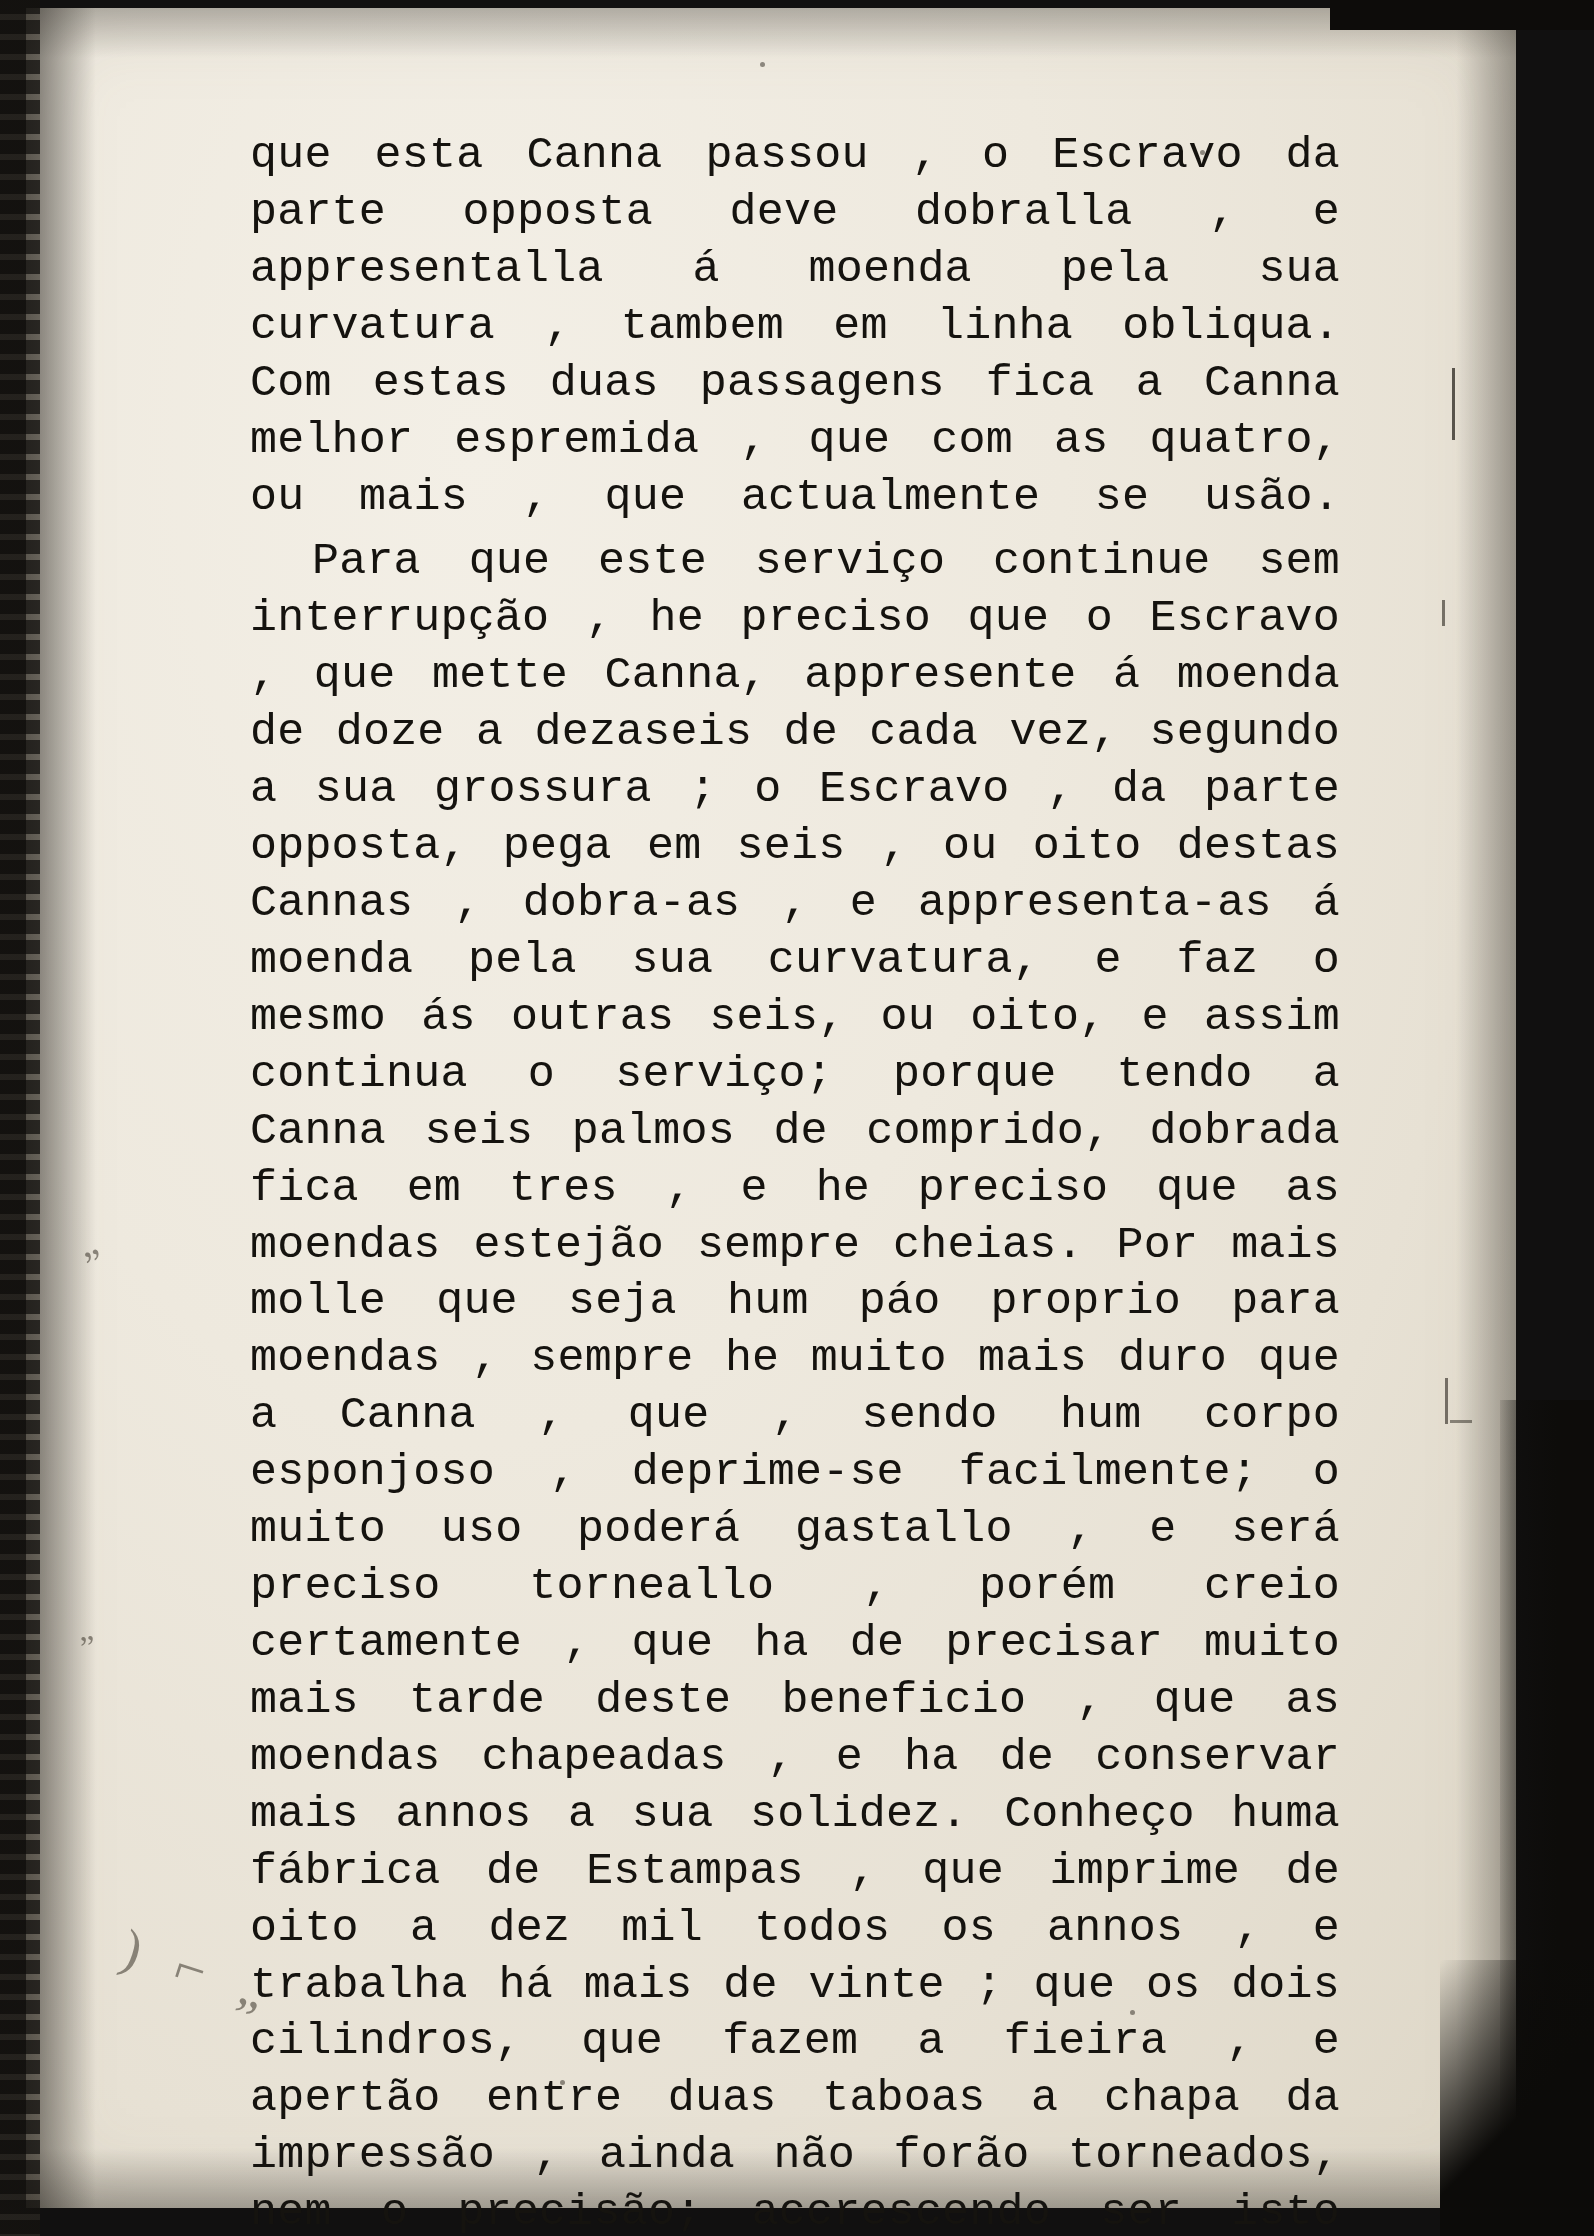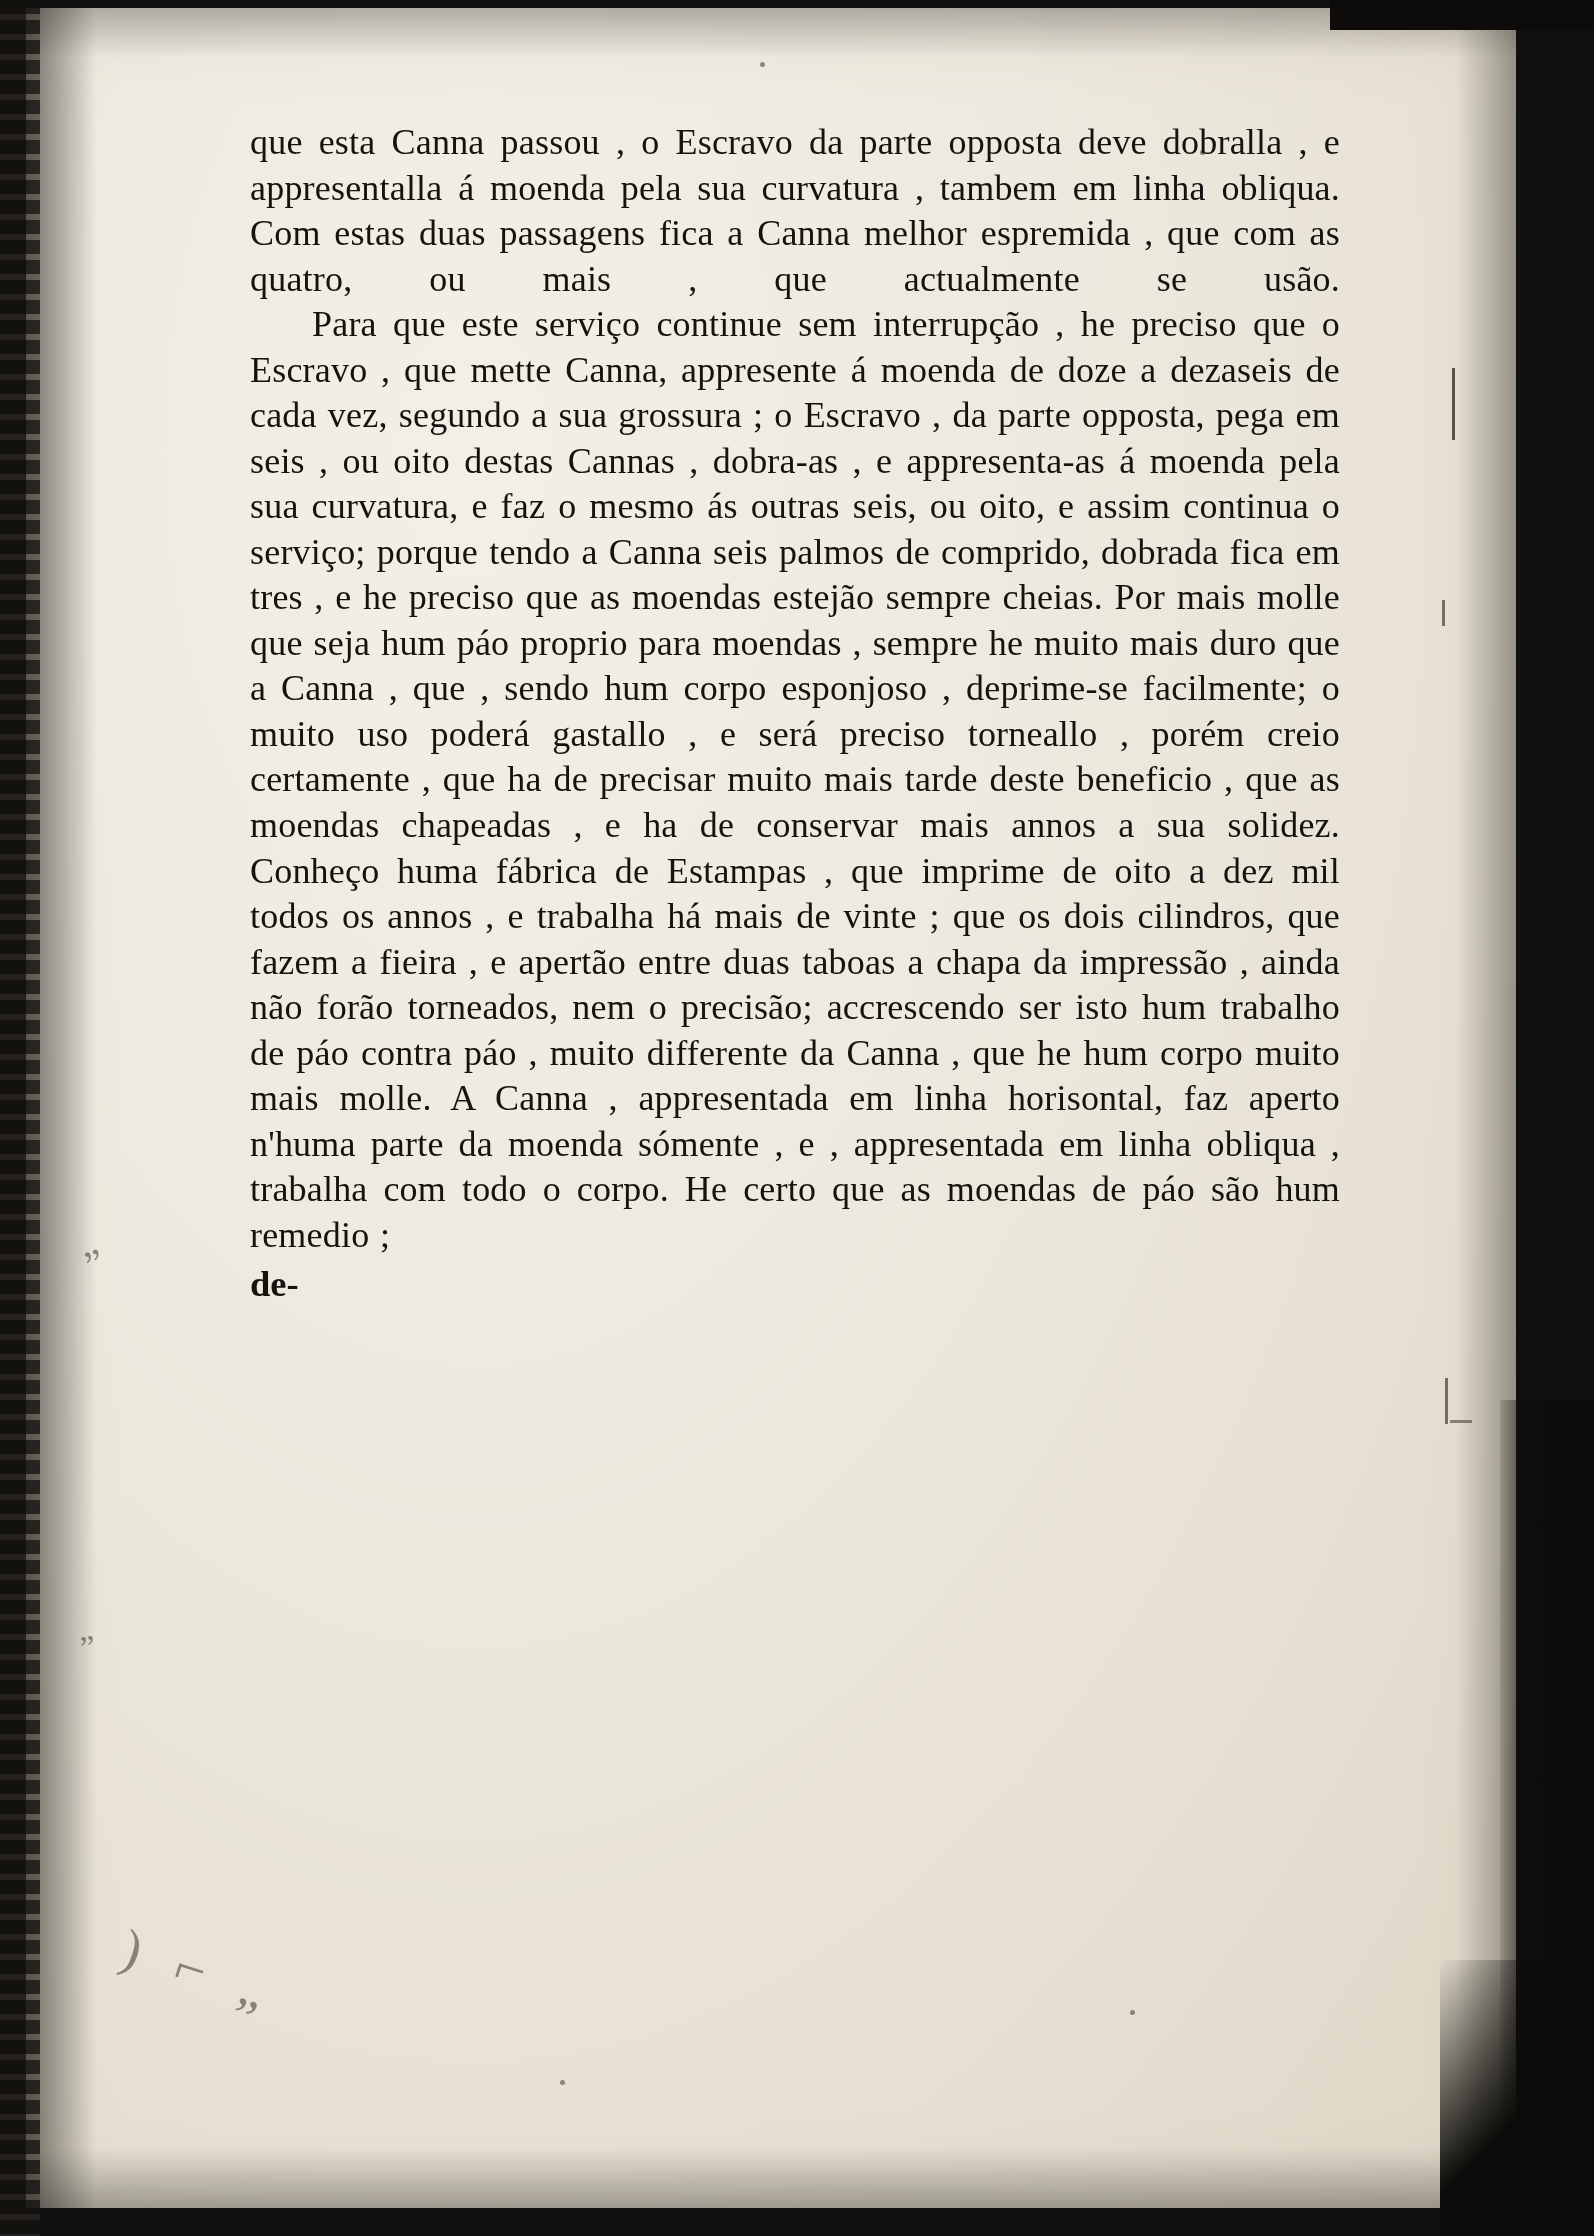--- a/index.html
+++ b/index.html
@@ -86,29 +86,29 @@
   }
   .running-head {
     font-size: 31px;
     letter-spacing: 2.5px;
     color: #14120e;
     font-variant: small-caps;
     text-transform: uppercase;
     font-family: "Liberation Serif", serif;
   }
   p.body {
-    margin: 0 0 0 0;
-    font-size: 36px;
+    margin: 8px 0 0 0;
+    font-size: 45px;
     line-height: 1.265;
     color: #15130f;
     text-align: justify;
     text-align-last: justify;
     letter-spacing: 0.2px;
     word-spacing: 1.5px;
-    font-family: Liberation Serif, serif;
+    font-family: Liberation Mono, monospace;
   }
   p.body.last-ragged {
     text-align-last: left;
   }
   .indent {
     display: inline-block;
     width: 62px;
   }
   .catchword {
     margin-top: 4px;

